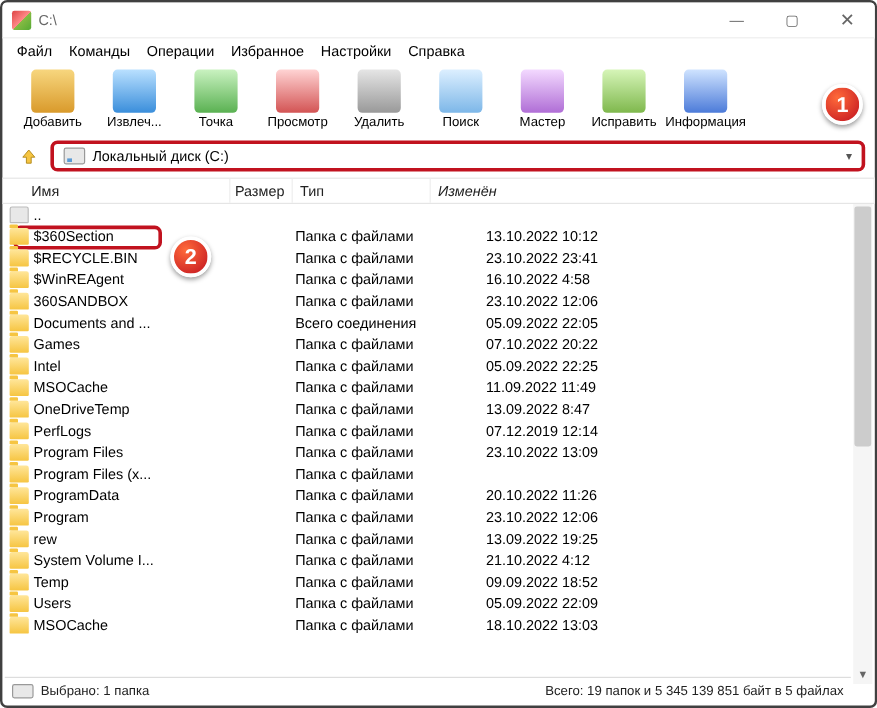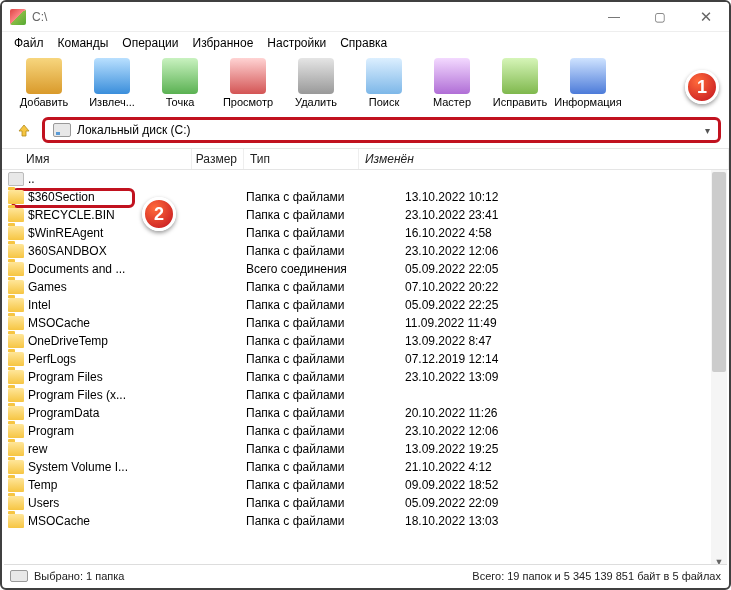--- a/index.html
+++ b/index.html
@@ -66,21 +66,21 @@
   .row.up .icon::before{display:none;}
   .highlight-row {
     position:absolute; left:9px; top:18px;
     border:3px solid #c1121f; border-radius:6px;
     width:124px; height:20px; pointer-events:none;
   }
   .scrollbar { position:absolute; right:2px; top:0; width:16px; height:100%; background:#f5f5f5;}
   .scrollbar .thumb{position:absolute; left:1px; width:14px; top:2px; height:50%; background:#ccc; border-radius:2px;}
   .scrollbar .arr{position:absolute; left:0; width:16px; height:16px; display:flex; align-items:center; justify-content:center; font-size:9px; color:#666;}
   .scrollbar .arr.up{top:0;} .scrollbar .arr.down{bottom:0;}
-  .statusbar{position:absolute; left:2px; right:2px; bottom:2px; height:22px; border-top:1px solid #ddd; display:flex; align-items:center; font-size:11px; color:#222; background:#fff; padding:0 6px;}
+  .statusbar{position:absolute; left:2px; right:20px; bottom:2px; height:22px; border-top:1px solid #ddd; display:flex; align-items:center; font-size:11px; color:#222; background:#fff; padding:0 6px;}
   .statusbar .sicon{width:18px; height:12px; background:#e8e8e8; border:1px solid #999; border-radius:2px; margin-right:6px;}
   .statusbar .mid{flex:1;}
   .badge {
     position:absolute; width:34px; height:34px; border-radius:50%;
     background: radial-gradient(circle at 35% 30%, #ff6a3a, #c1121f);
     border:3px solid #fff; box-shadow:0 2px 4px rgba(0,0,0,.4);
     color:#fff; font-weight:bold; font-size:18px;
     display:flex; align-items:center; justify-content:center;
   }
   .badge1{ top:68px; right:10px;}

